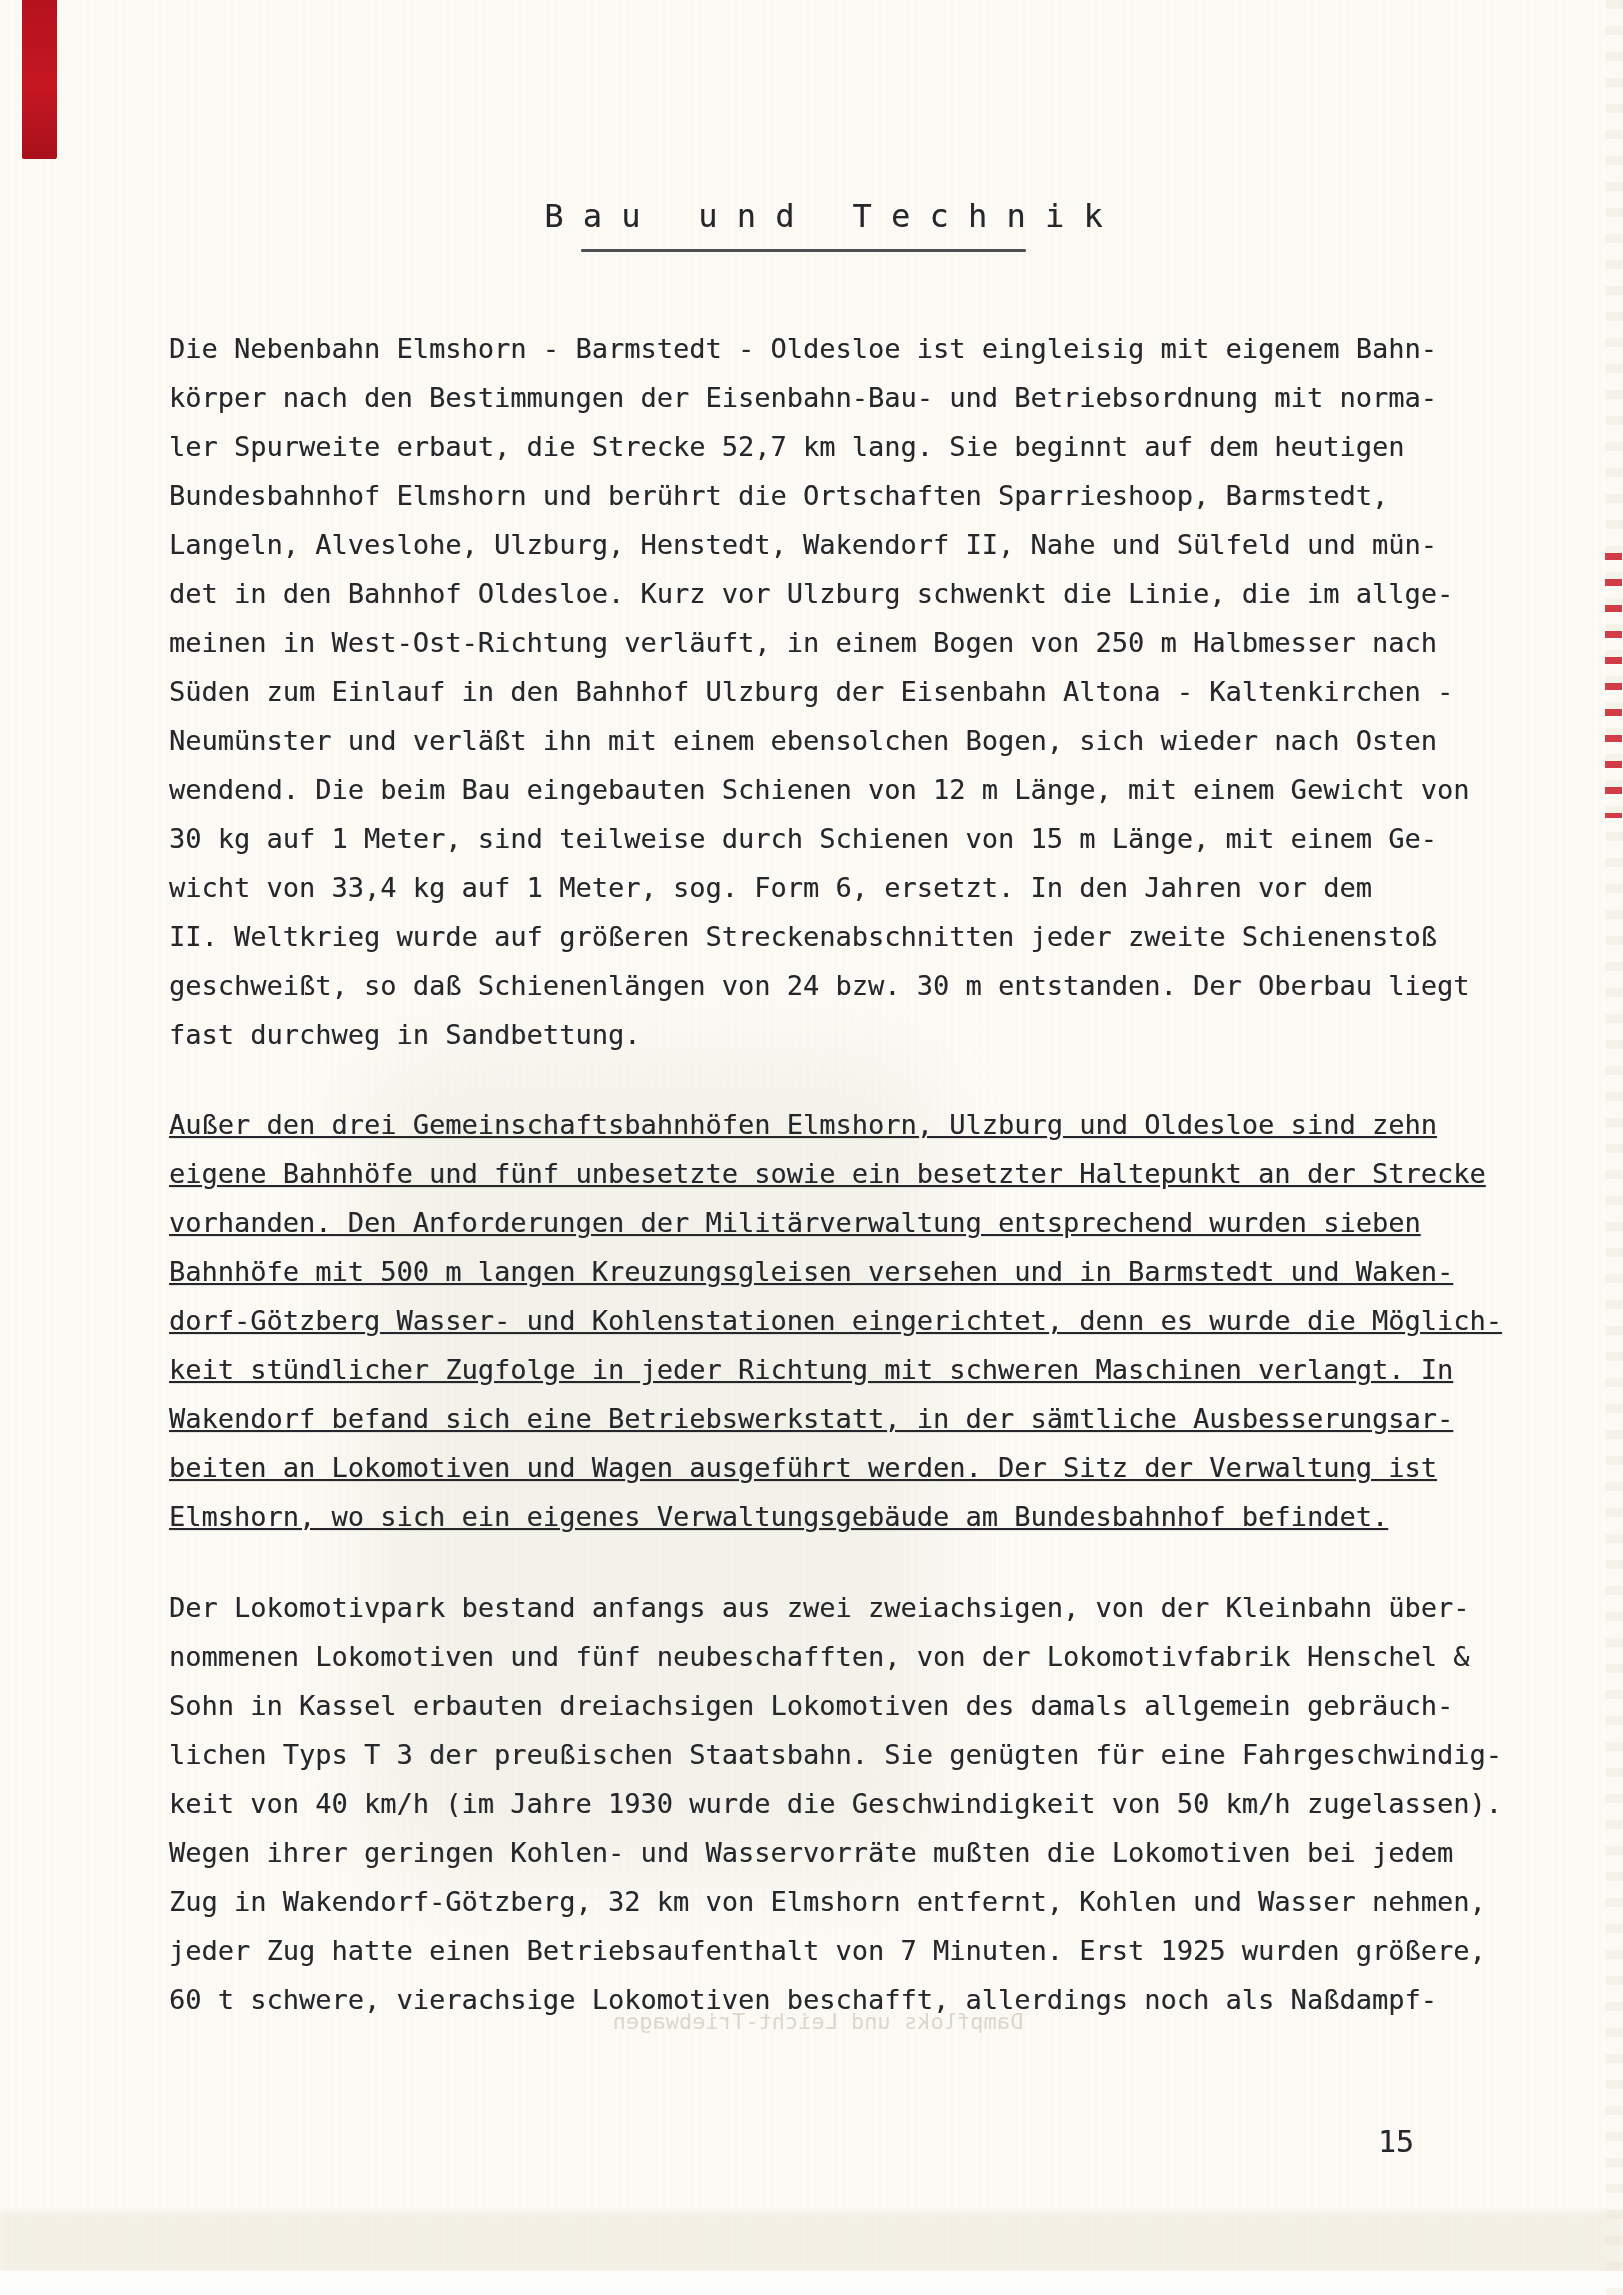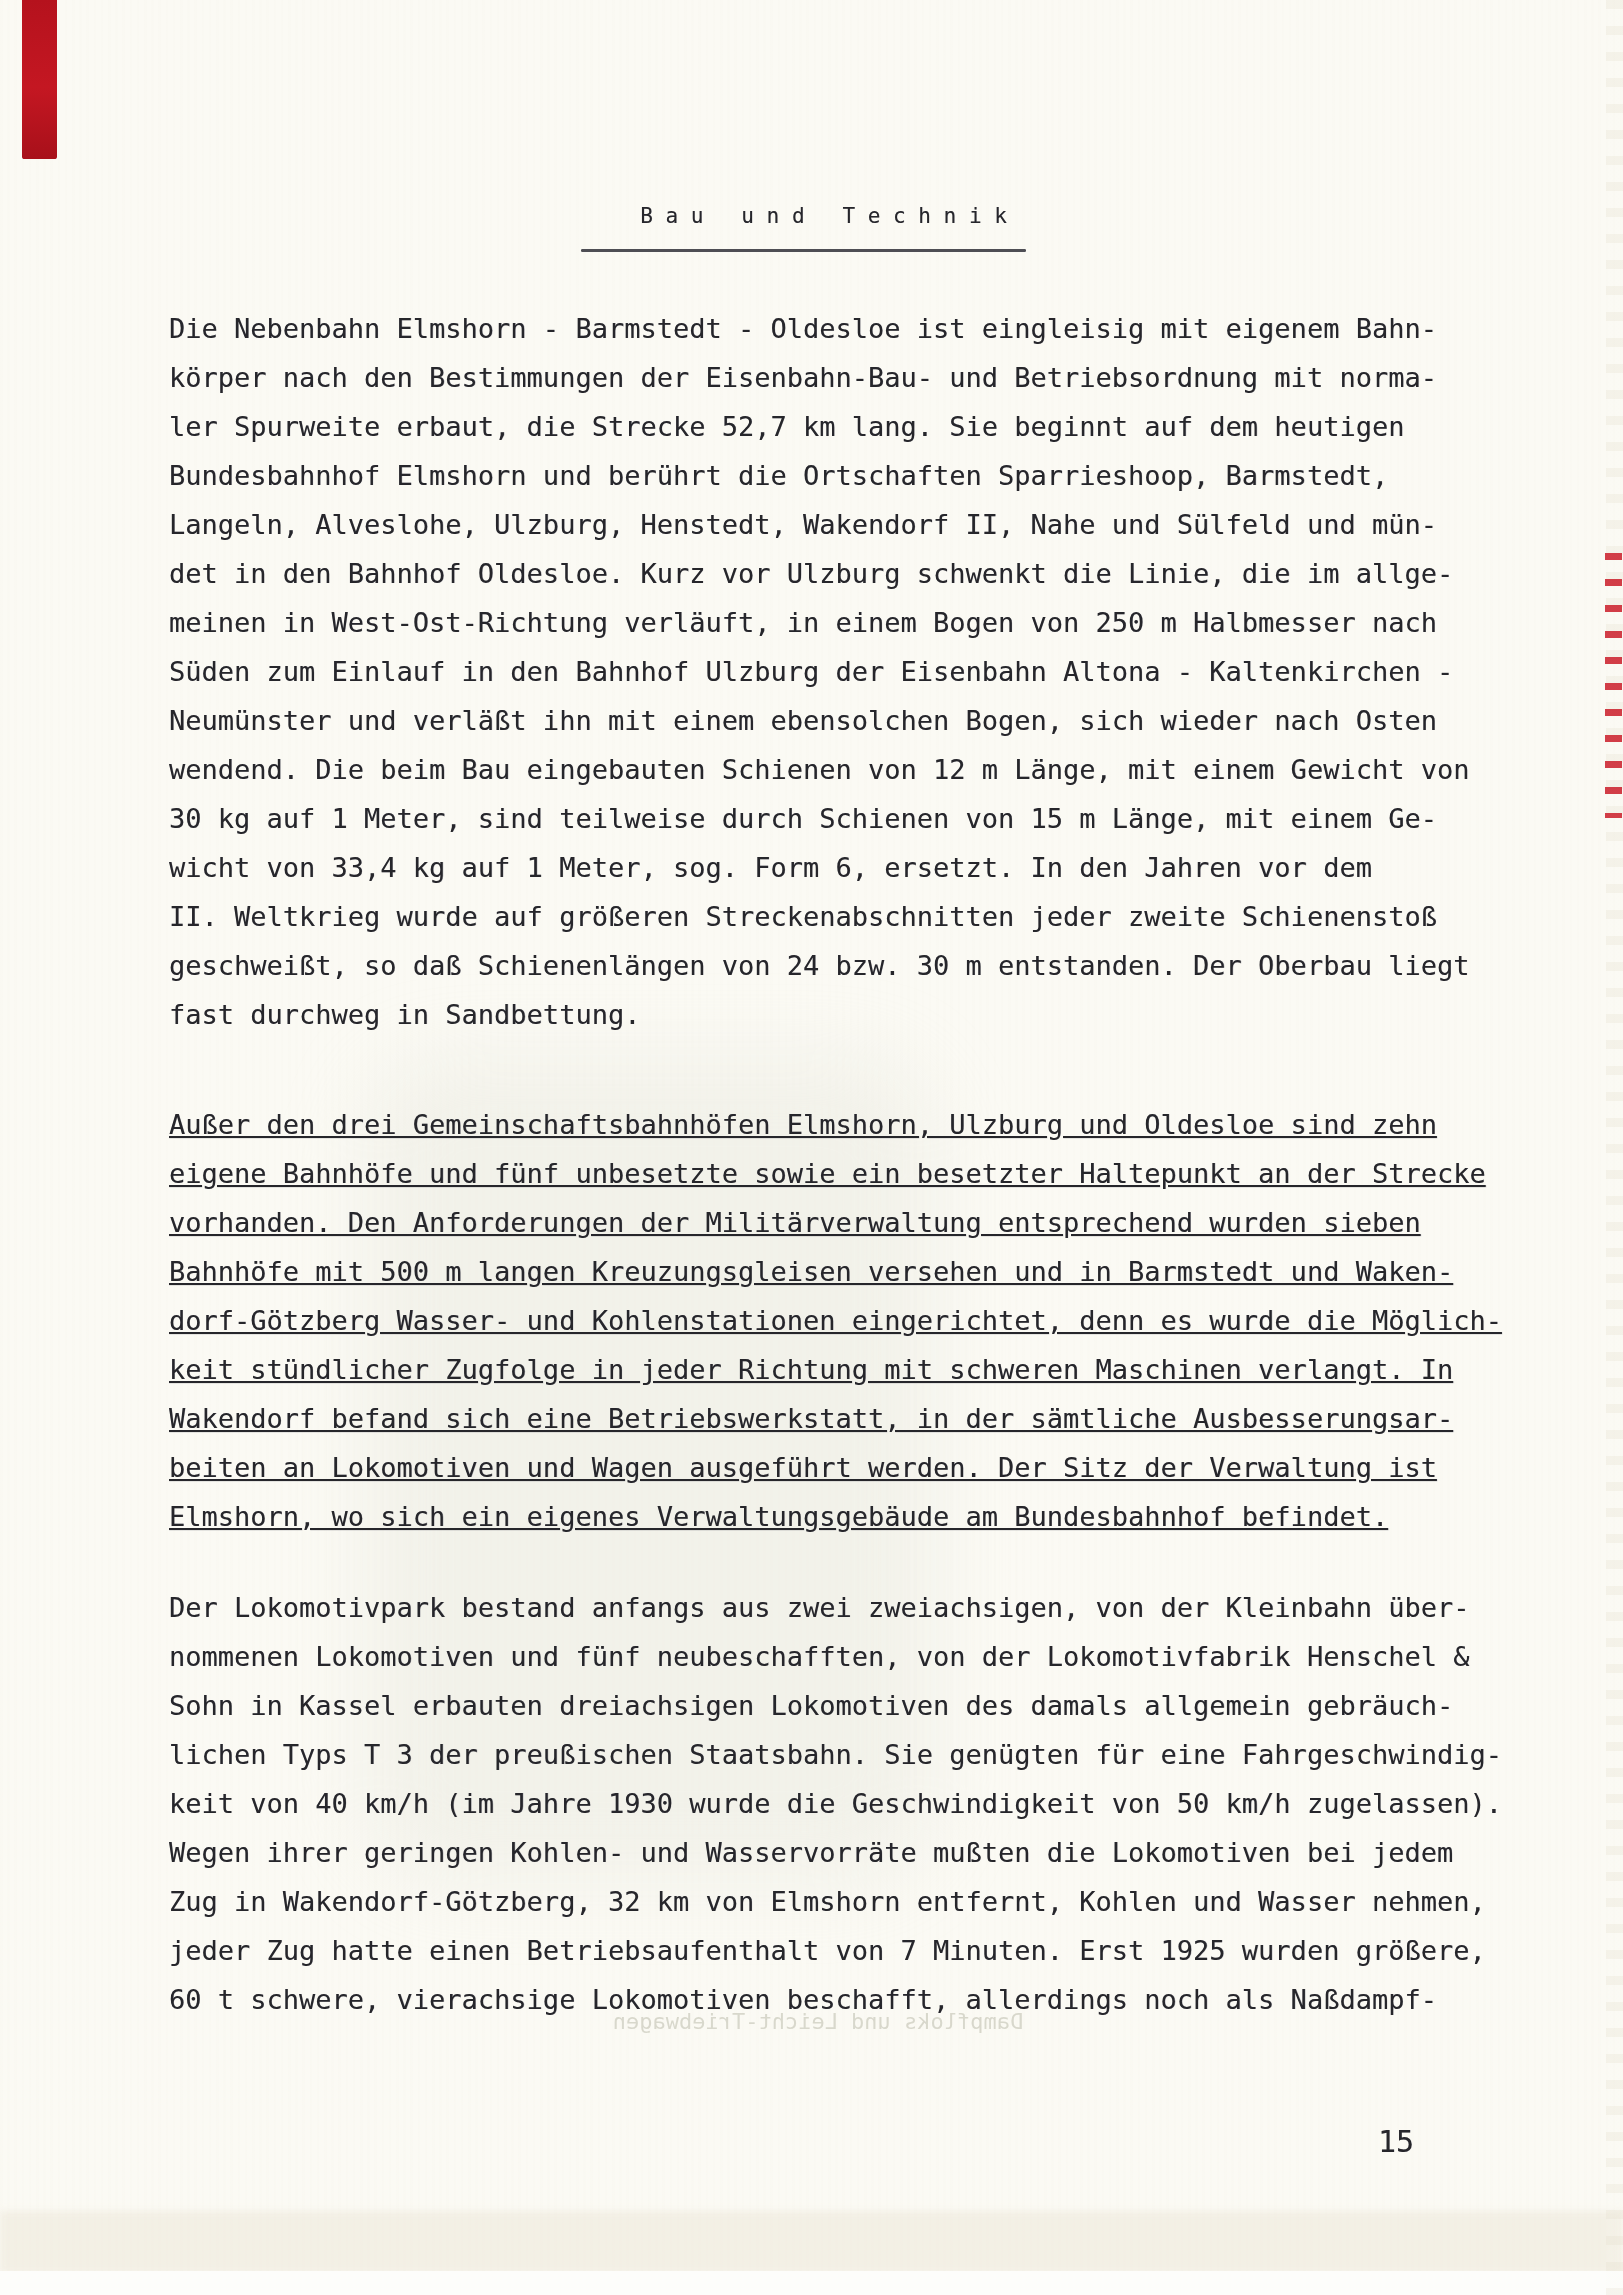--- a/index.html
+++ b/index.html
@@ -55,39 +55,39 @@
     position: absolute; left: 1605px; top: 553px; width: 17px; height: 265px;
     background: repeating-linear-gradient(180deg,
       #cc2430 0 7.2px, rgba(0,0,0,0) 7.2px 26px);
     opacity: 0.88;
   }
 
   
   .title {
     position: absolute; left: 0; right: 0; top: 195px;
     text-align: center;
-    font-size: 21px; line-height: 43px;
+    font-size: 32px; line-height: 43px;
     color: #26262b;
     text-shadow: 0.3px 0.3px 0.5px rgba(35,35,60,0.35);
     white-space: pre;
     margin-left: 24px;
   }
   .title-underline {
     position: absolute; left: 581px; top: 249px; width: 445px; height: 3.3px;
     background: #3b3b42; opacity: 0.9;
     border-radius: 1.3px;
   }
   .para {
     position: absolute; left: 169px;
     font-size: 27px; line-height: 49px;
     color: #26262b;
     white-space: pre;
     text-shadow: 0.3px 0.3px 0.5px rgba(35,35,60,0.35);
   }
-  .para-1 { top: 304px; }
+  .para-1 { top: 324px; }
   .para-2 { top: 1100px; text-decoration: underline; }
   .para-3 { top: 1583px; }
 
   .ghost-caption {
     position: absolute; left: 589px; top: 2008px; width: 458px;
     text-align: center;
     font-size: 22px; line-height: 27.5px;
     color: rgba(165,165,145,0.40);
     transform: scaleX(-1);
     filter: blur(0.7px);

